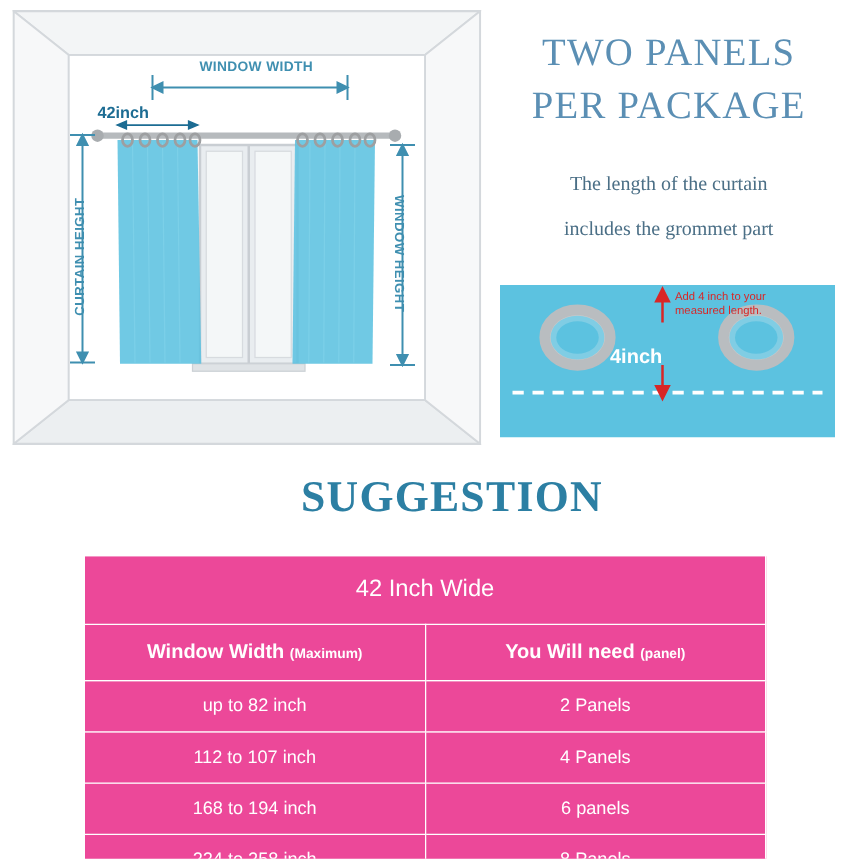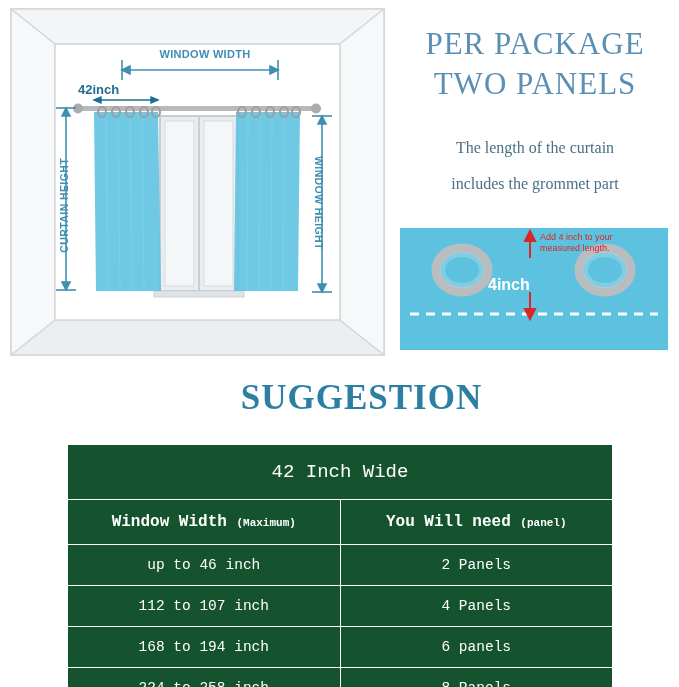--- a/index.html
+++ b/index.html
@@ -121,25 +121,25 @@
   }
 
   table.suggest {
     position: absolute;
     left: 67px; top: 444px;
     width: 546px;
     border-collapse: collapse;
     table-layout: fixed;
   }
   table.suggest td {
-    background: #14532d;
+    background: #ec4899;
     border: 1px solid #ffffff;
     color: #ffffff;
     text-align: center;
-    font-family: Liberation Mono, monospace;
+    font-family: Liberation Sans, sans-serif;
   }
   td.wide-head {
     font-size: 19px;
     height: 52px;
   }
   td.col-head {
     font-size: 16px;
     font-weight: bold;
     height: 42px;
   }
@@ -238,22 +238,22 @@
       </g>
     </svg>
 
     <div class="win-width-label">WINDOW WIDTH</div>
     <div class="label-42">42inch</div>
     <div class="curtain-height-label">CURTAIN HEIGHT</div>
     <div class="window-height-label">WINDOW HEIGHT</div>
   </div>
 
   <div class="right-col">
+    <div class="headline">TWO PANELS</div>
     <div class="headline l2">PER PACKAGE</div>
-    <div class="headline">TWO PANELS</div>
     <div class="subline">The length of the curtain</div>
     <div class="subline l2">includes the grommet  part</div>
   </div>
 
   <div class="grommet-box">
     <svg width="268" height="122" viewBox="0 0 268 122">
       <rect x="0" y="0" width="268" height="122" fill="#5cc2e0"></rect>
 
       <g>
         <ellipse cx="62" cy="42" rx="26" ry="22" fill="none" stroke="#b9bdc0" stroke-width="9"></ellipse>
@@ -291,21 +291,21 @@
       <td class="col-head">
         <span>Window Width</span>
         <span class="sub">(Maximum)</span>
       </td>
       <td class="col-head">
         <span>You Will need</span>
         <span class="sub">(panel)</span>
       </td>
     </tr>
     <tr>
-      <td class="cell">up to 46 inch</td>
+      <td class="cell">up to 82 inch</td>
       <td class="cell">2 Panels</td>
     </tr>
     <tr>
       <td class="cell">112 to 107 inch</td>
       <td class="cell">4 Panels</td>
     </tr>
     <tr>
       <td class="cell">168 to 194 inch</td>
       <td class="cell">6 panels</td>
     </tr>

